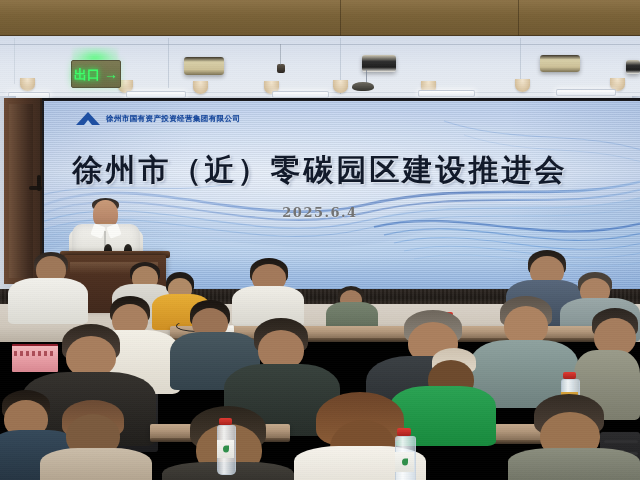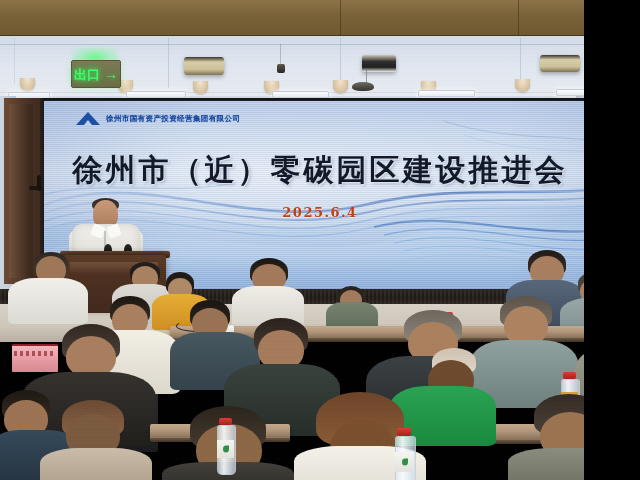--- a/index.html
+++ b/index.html
@@ -1,17 +1,17 @@
 <!DOCTYPE html>
 <html><head>
 <meta charset="utf-8">
 <style>
   html,body{margin:0;padding:0;background:#000;}
   #scene{
-    position:relative;width:584px;height:480px;overflow:hidden;
+    position:relative;width:640px;height:480px;overflow:hidden;
     font-family:"Liberation Sans","DejaVu Sans",sans-serif;
   }
 
   
   .ceiling-beam{
     position:absolute;left:0;top:0;width:640px;height:38px;
     background:linear-gradient(180deg,#8d7348 0%,#7a6238 40%,#6d5730 100%);
   }
   .ceiling-beam:after{
     content:"";position:absolute;left:0;bottom:0;width:100%;height:3px;
@@ -172,21 +172,21 @@
   .screen-title{
     position:absolute;left:0;top:150px;width:640px;text-align:center;
     font-size:30px;font-weight:700;color:#121a2a;letter-spacing:3px;
     font-family:"DejaVu Sans","Liberation Serif",serif;
     text-shadow:1px 1px 0 rgba(255,255,255,.5),2px 2px 3px rgba(30,50,90,.25);
     white-space:nowrap;
     z-index:6;
   }
   .screen-date{
     position:absolute;left:0;top:205px;width:640px;text-align:center;
-    font-size:13px;font-weight:700;color:#c2410c;letter-spacing:1.5px;
+    font-size:13px;font-weight:700;color:#737373;letter-spacing:1.5px;
     font-family:"DejaVu Serif","Liberation Serif",serif;
     text-shadow:0 1px 1px rgba(255,255,255,.45);
     z-index:6;
   }
 
   
   .waves{position:absolute;left:0;top:0;width:596px;height:188px;}
 
   
   .stage-base{

